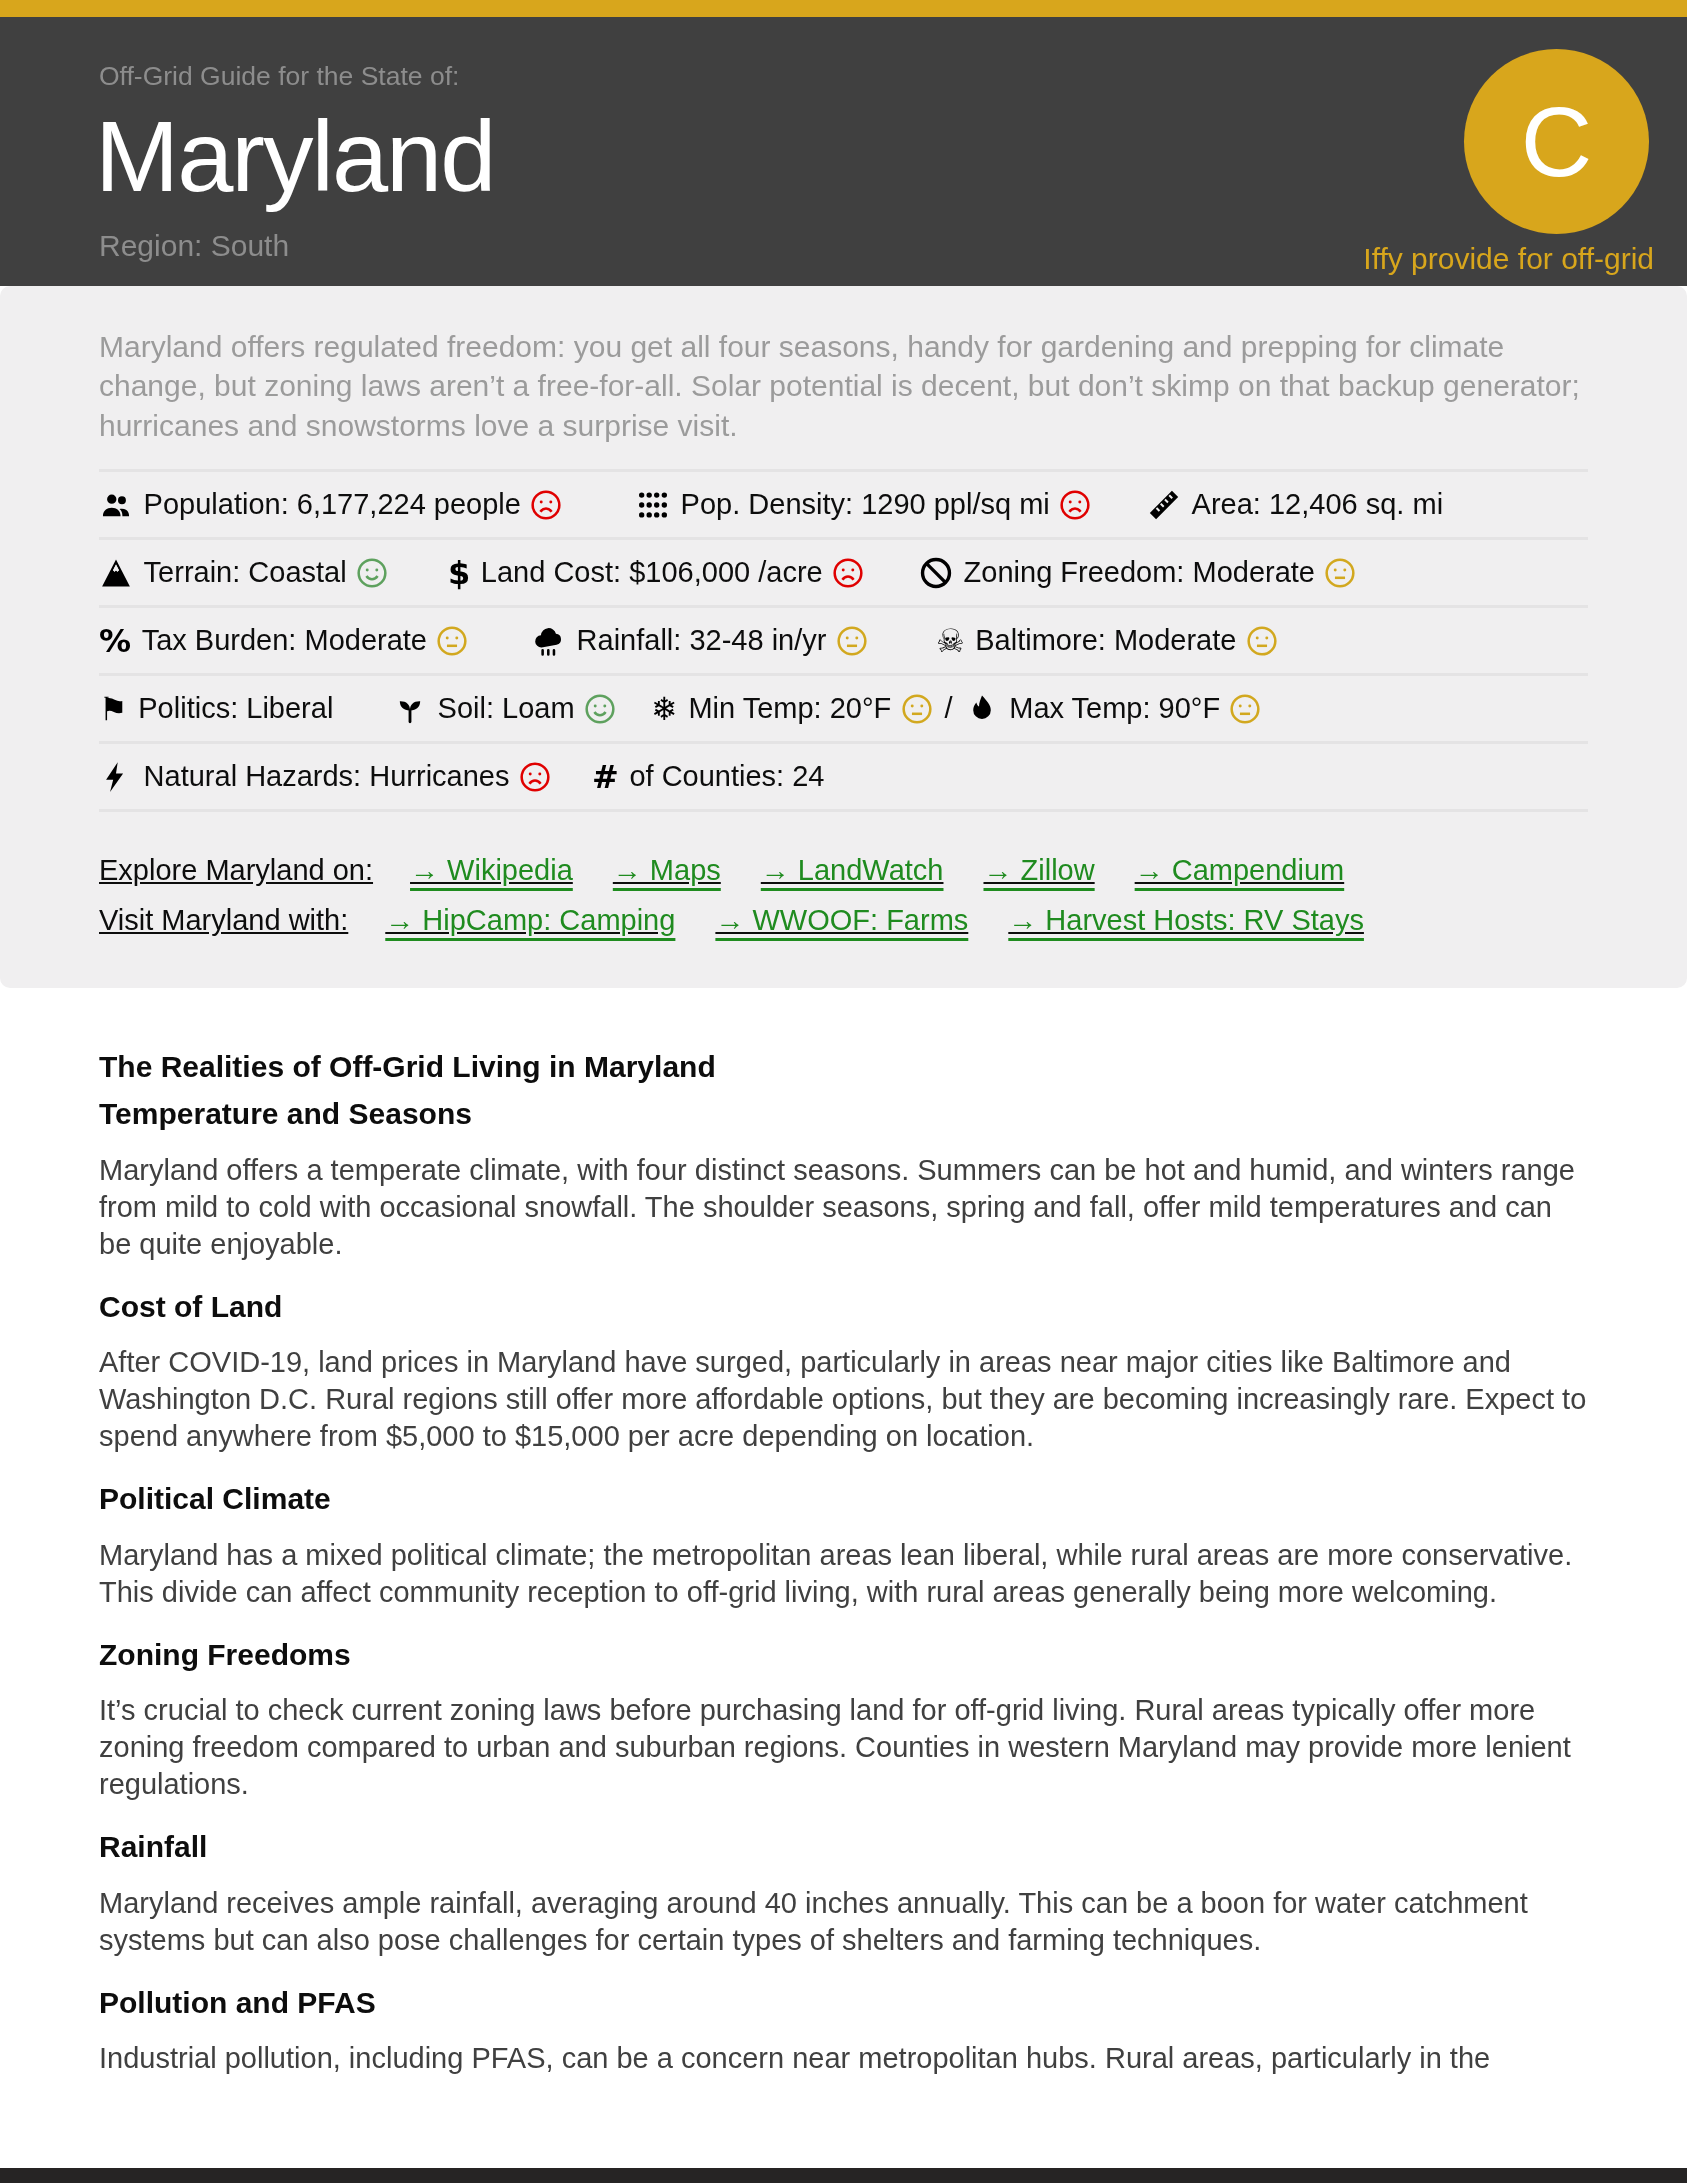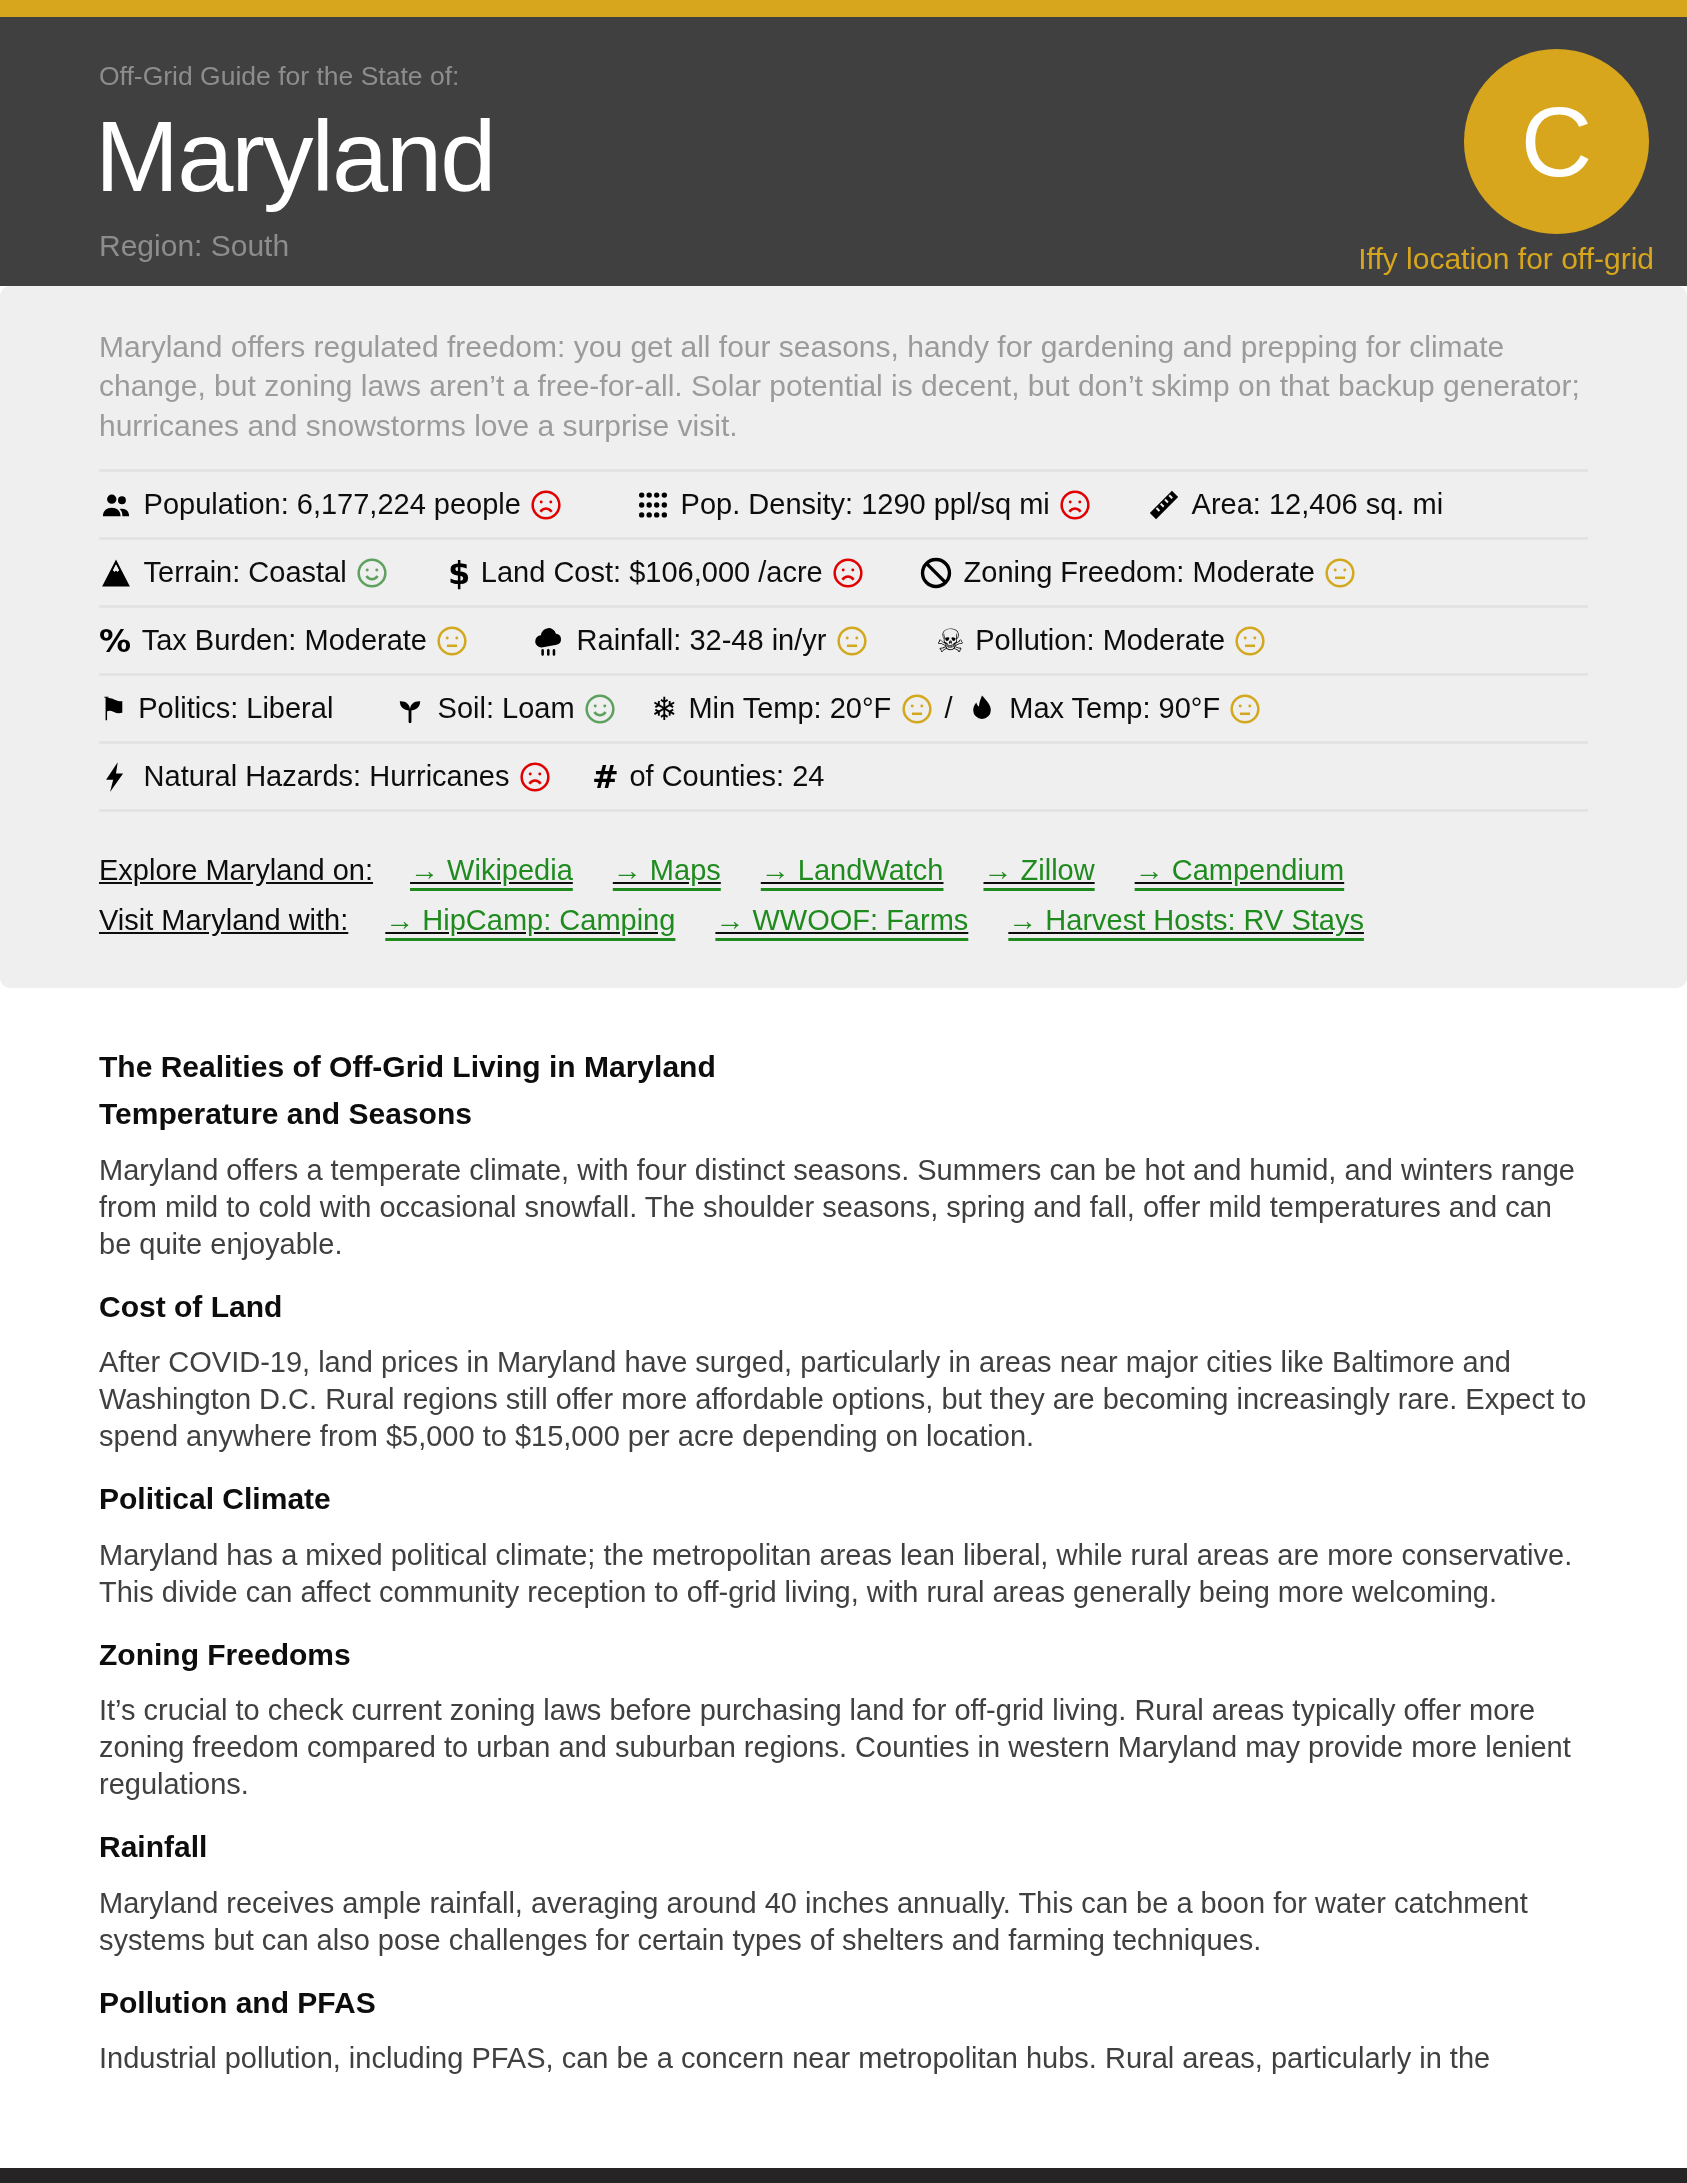--- a/index.html
+++ b/index.html
@@ -55,21 +55,21 @@
 
   <div class="topbar"></div>
 
   <header class="masthead">
     <div class="eyebrow">Off-Grid Guide for the State of:</div>
     <h1 class="state-name">Maryland</h1>
     <div class="region">Region: South</div>
     <div class="grade-badge">
       <span class="grade-letter">C</span>
     </div>
-    <div class="grade-caption">Iffy location for off-grid</div>
+    <div class="grade-caption">Iffy provide for off-grid</div>
   </header>
 
   <section class="band">
     <p class="summary">Maryland offers regulated freedom: you get all four seasons, handy for gardening and prepping for climate change, but zoning laws aren’t a free-for-all. Solar potential is decent, but don’t skimp on that backup generator; hurricanes and snowstorms love a surprise visit.</p>
 
     <div class="stats">
 
       <div class="stat-row">
         <div class="cell" style="width:537px">
           <span class="ic">
@@ -209,21 +209,21 @@
                 <circle cx="12" cy="12" r="10"></circle>
                 <circle cx="8.4" cy="9.8" r="1.1" fill="currentColor" stroke="none"></circle>
                 <circle cx="15.6" cy="9.8" r="1.1" fill="currentColor" stroke="none"></circle>
                 <path d="M8.2 15.6h7.6"></path>
               </svg>
 
           </span>
         </div>
         <div class="cell">
           <span class="ic glyph">☠</span>
-          <span class="stat-text"><span>Pollution:</span> <span>Moderate</span></span>
+          <span class="stat-text"><span>Baltimore:</span> <span>Moderate</span></span>
           <span class="face face-neutral">
 
             <svg class="f-neutral" viewBox="0 0 24 24" fill="none" stroke="currentColor" stroke-width="1.9">
                 <circle cx="12" cy="12" r="10"></circle>
                 <circle cx="8.4" cy="9.8" r="1.1" fill="currentColor" stroke="none"></circle>
                 <circle cx="15.6" cy="9.8" r="1.1" fill="currentColor" stroke="none"></circle>
                 <path d="M8.2 15.6h7.6"></path>
               </svg>
 
           </span>

